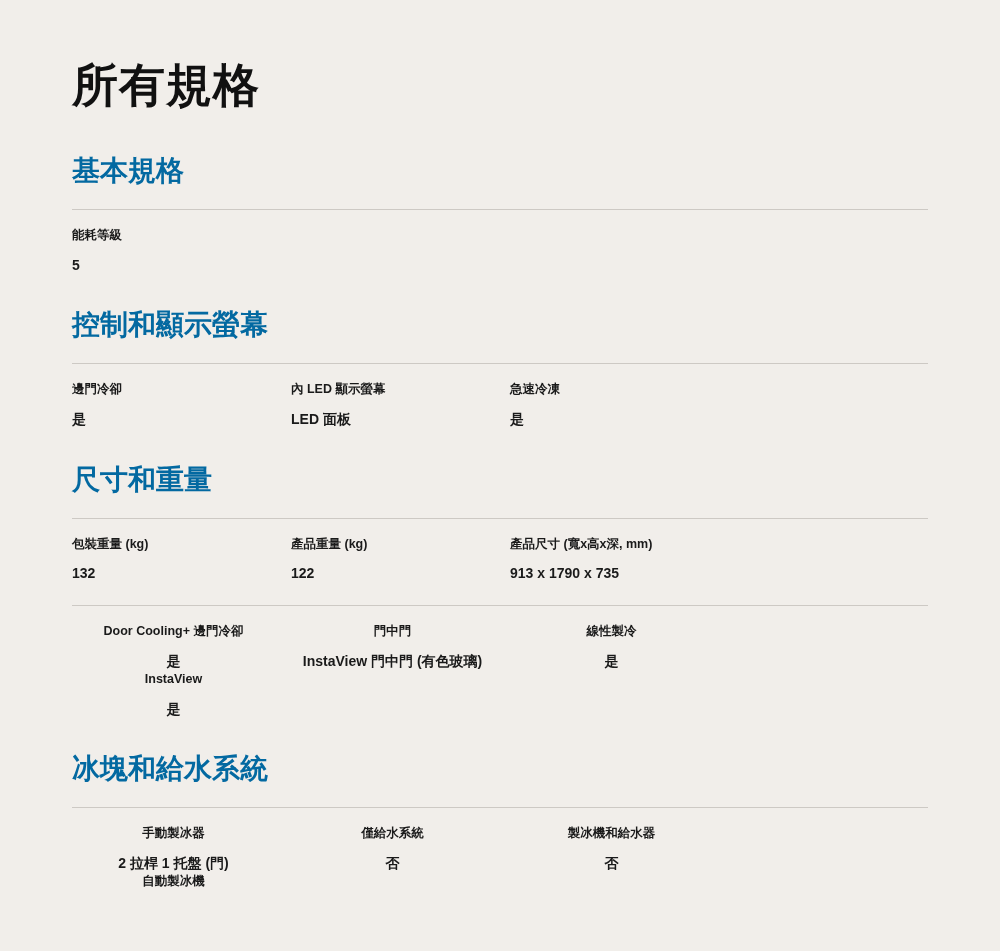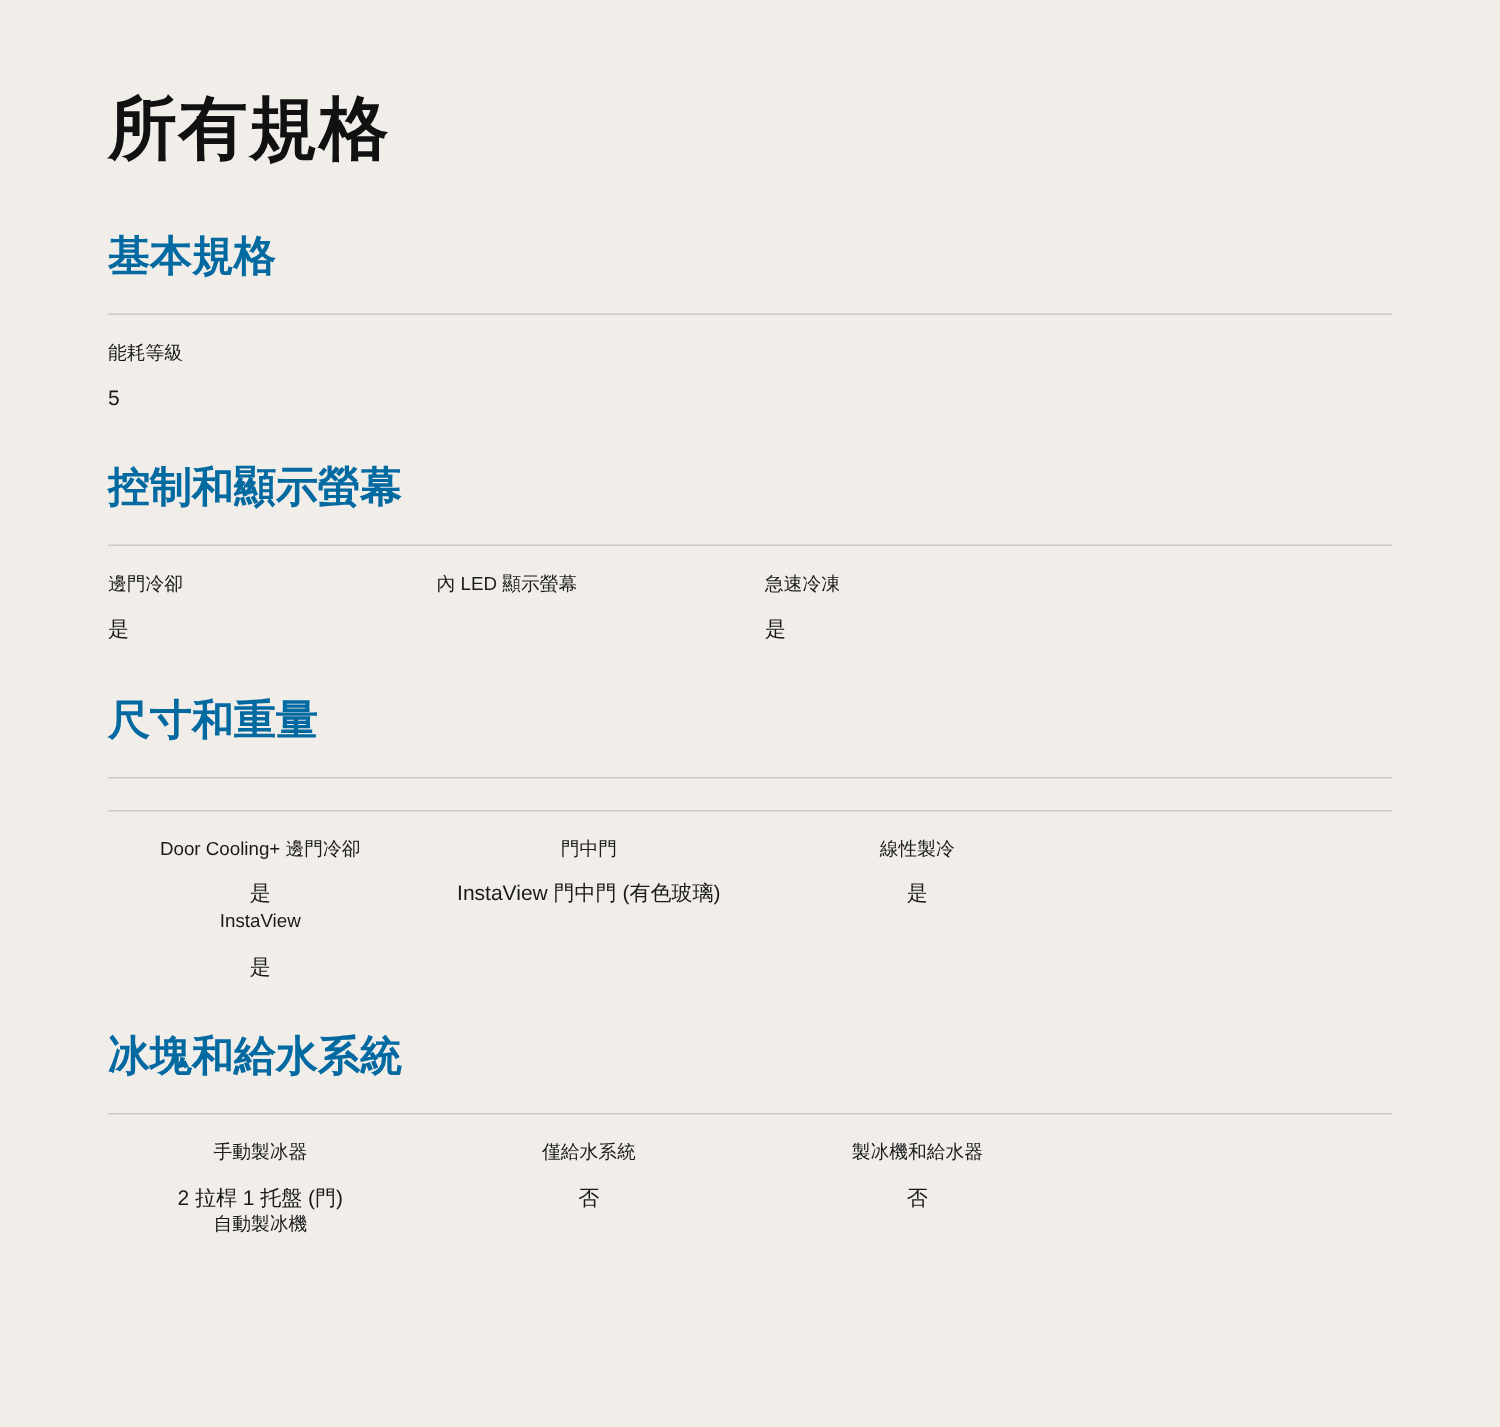--- a/index.html
+++ b/index.html
@@ -53,20 +53,21 @@
     width: 100%;
   }
   .specs-grid {
     display: flex;
     flex-wrap: wrap;
     margin-top: 17px;
   }
   .spec-cell {
     box-sizing: border-box;
     padding-right: 16px;
+    font-weight: bold;
   }
   .spec-label {
     font-size: 12.5px;
     color: #1a1a1a;
     line-height: 1.35;
     margin-bottom: 11px;
   }
   .spec-value {
     font-size: 14px;
     color: #1a1a1a;
@@ -98,31 +99,46 @@
   <div class="section sec-control">
     <h2 class="section-title">控制和顯示螢幕</h2>
     <div class="divider"></div>
     <div class="specs-grid cols-3">
       <div class="spec-cell">
         <div class="spec-label">邊門冷卻</div>
         <div class="spec-value">是</div>
       </div>
       <div class="spec-cell">
         <div class="spec-label">內 LED 顯示螢幕</div>
+        <div class="spec-value">LED 面板</div>
       </div>
       <div class="spec-cell">
         <div class="spec-label">急速冷凍</div>
         <div class="spec-value">是</div>
       </div>
     </div>
   </div>
 
   <div class="section sec-dims">
     <h2 class="section-title">尺寸和重量</h2>
     <div class="divider"></div>
+    <div class="specs-grid cols-3">
+      <div class="spec-cell">
+        <div class="spec-label">包裝重量 (kg)</div>
+        <div class="spec-value">132</div>
+      </div>
+      <div class="spec-cell">
+        <div class="spec-label">產品重量 (kg)</div>
+        <div class="spec-value">122</div>
+      </div>
+      <div class="spec-cell">
+        <div class="spec-label">產品尺寸 (寬x高x深, mm)</div>
+        <div class="spec-value">913 x 1790 x 735</div>
+      </div>
+    </div>
   </div>
 
   <div class="section sec-features">
     <div class="divider"></div>
     <div class="specs-grid cols-4">
       <div class="spec-cell">
         <div class="spec-label">Door Cooling+ 邊門冷卻</div>
         <div class="spec-value">是</div>
       </div>
       <div class="spec-cell">

